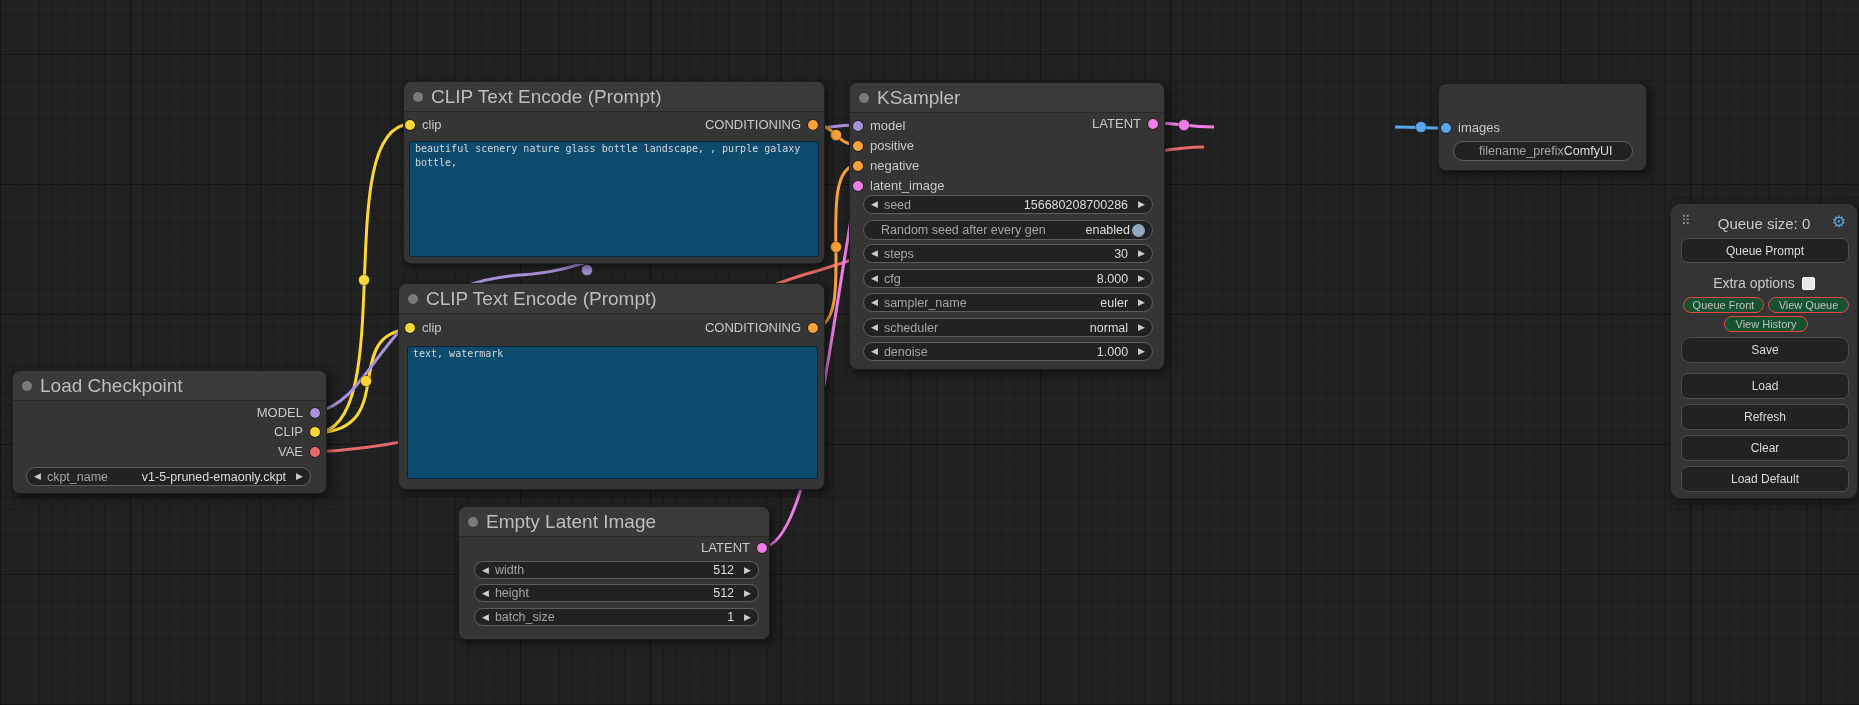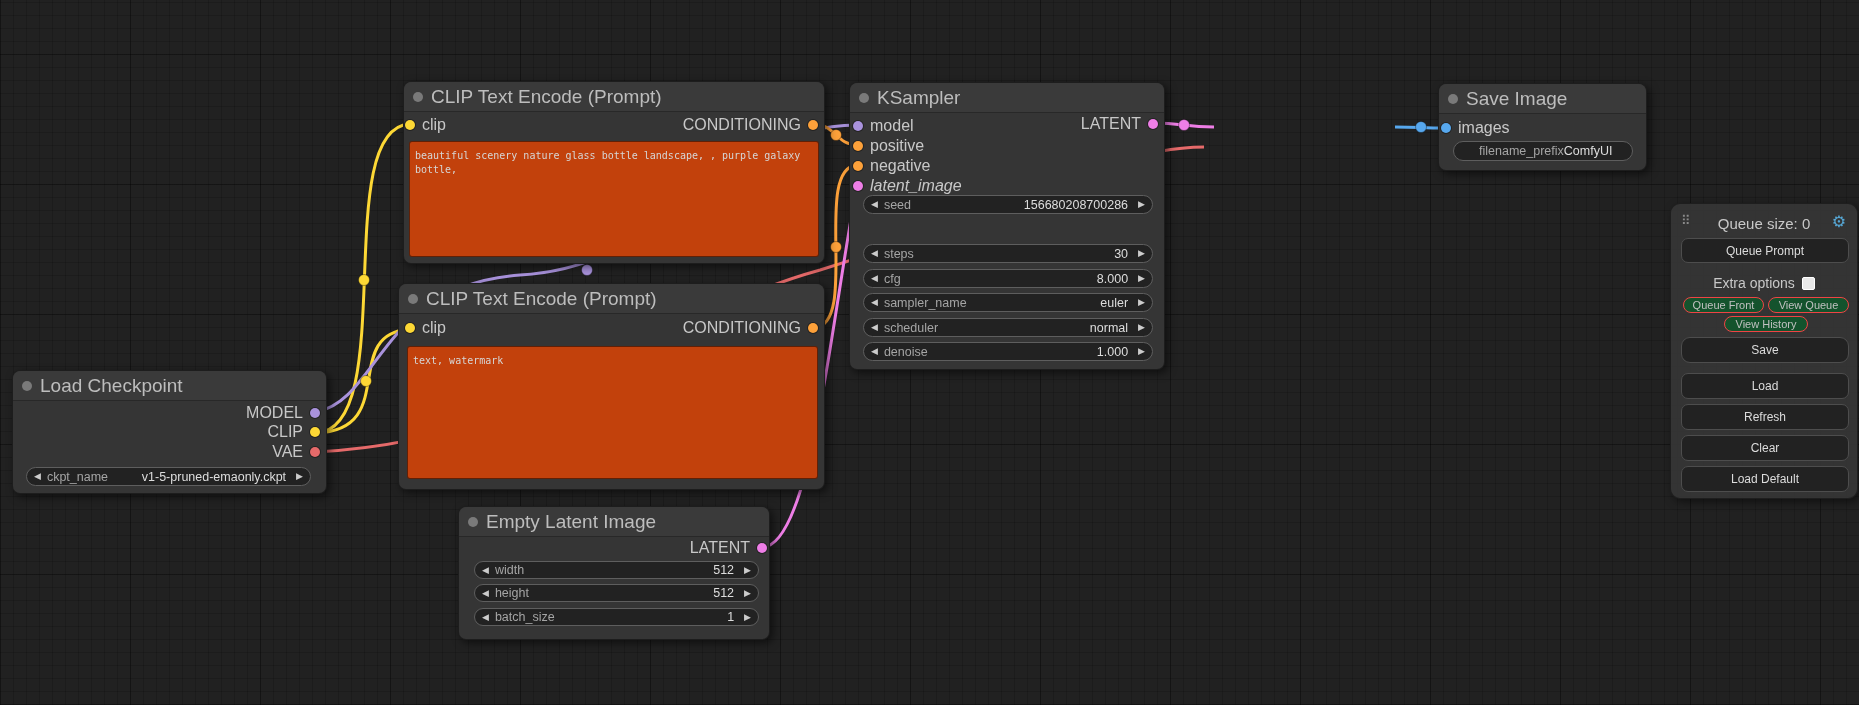--- a/index.html
+++ b/index.html
@@ -35,41 +35,41 @@
     line-height: 30px;
     font-size: 19px; color: #bdbdbd;
     padding-left: 27px;
     white-space: nowrap; overflow: hidden;
   }
   .title-dot {
     position: absolute; left: 9px; top: 10px;
     width: 10px; height: 10px; border-radius: 50%;
     background: #7a7a7a;
   }
-  .slot { position: absolute; height: 18px; line-height: 18px; font-size: 16px; color: #c8c8c8; white-space: nowrap; }
+  .slot { position: absolute; height: 18px; line-height: 18px; font-size: 13px; color: #c8c8c8; white-space: nowrap; }
   .slot .dot {
     position: absolute; top: 4px; width: 10px; height: 10px; border-radius: 50%;
     box-shadow: 0 0 0 1px rgba(0,0,0,0.35);
   }
   .slot.in  { padding-left: 17px; }
   .slot.in .dot  { left: 0; }
   .slot.out { padding-right: 17px; text-align: right; }
   .slot.out .dot { right: 0; }
   .c-model { background: #a992dc; }
   .c-clip  { background: #fdd835; }
   .c-vae   { background: #e66a6a; }
   .c-cond  { background: #fda13a; }
   .c-latent{ background: #ee7ee6; }
   .c-image { background: #57a8ee; }
   .prompt-box {
     position: absolute;
-    background: #c2410c; border: 1px solid rgba(0,0,0,0.5); border-radius: 3px;
+    background: #0c4a6e; border: 1px solid rgba(0,0,0,0.5); border-radius: 3px;
     font-family: "DejaVu Sans Mono", monospace;
     font-size: 10px; line-height: 13.5px; color: #d6d6d6;
-    padding: 7px 5px; overflow: hidden;
+    padding: 0 5px; overflow: hidden;
   }
   .prompt-box div { white-space: nowrap; }
   .pill {
     position: absolute;
     background: #222222; border: 1px solid #5e5e5e; border-radius: 10px;
     display: flex; align-items: center;
     font-size: 12.5px; color: #aaaaaa;
     padding: 0 7px; overflow: hidden; white-space: nowrap;
   }
   .pill .arrow { font-size: 9px; color: #cccccc; line-height: 1; }
@@ -216,35 +216,40 @@
       <span>model</span>
     </div>
     <div class="slot in" style="top:54px; left:3px;">
       <span class="dot c-cond"></span>
       <span>positive</span>
     </div>
     <div class="slot in" style="top:74px; left:3px;">
       <span class="dot c-cond"></span>
       <span>negative</span>
     </div>
-    <div class="slot in" style="top:94px; left:3px;font-style:italic;">
+    <div class="slot in" style="top:94px; left:3px;">
       <span class="dot c-latent"></span>
       <span>latent_image</span>
     </div>
     <div class="slot out" style="top:32px; right:6px;">
       <span>LATENT</span>
       <span class="dot c-latent"></span>
     </div>
 
     <div class="pill" style="left:13px; top:112px; width:290px; height:19px;">
       <span class="arrow">◀</span>
       <span class="w-label">seed</span>
       <span class="w-value">156680208700286</span>
       <span class="arrow">▶</span>
     </div>
+    <div class="pill" style="left:13px; top:137px; width:290px; height:20px;">
+      <span class="w-label" style="margin-left:10px">Random seed after every gen</span>
+      <span class="w-value no-arrow">enabled</span>
+      <span class="toggle-dot"></span>
+    </div>
     <div class="pill" style="left:13px; top:161px; width:290px; height:19px;">
       <span class="arrow">◀</span>
       <span class="w-label">steps</span>
       <span class="w-value">30</span>
       <span class="arrow">▶</span>
     </div>
     <div class="pill" style="left:13px; top:186px; width:290px; height:19px;">
       <span class="arrow">◀</span>
       <span class="w-label">cfg</span>
       <span class="w-value">8.000</span>
@@ -265,24 +270,20 @@
     <div class="pill" style="left:13px; top:259px; width:290px; height:19px;">
       <span class="arrow">◀</span>
       <span class="w-label">denoise</span>
       <span class="w-value">1.000</span>
       <span class="arrow">▶</span>
     </div>
   </div>
 
 
   <div class="node" style="left:1438px; top:83px; width:209px; height:88px;">
-    <div class="node-title">
-      <span class="title-dot"></span>
-      <span>Save Image</span>
-    </div>
     <div class="slot in" style="top:35px; left:2px;">
       <span class="dot c-image"></span>
       <span>images</span>
     </div>
     <div class="pill" style="left:14px; top:57px; width:180px; height:20px;">
       <span class="w-label" style="margin-left:18px">filename_prefix</span>
       <span class="w-value no-arrow" style="margin-right:14px">ComfyUI</span>
     </div>
   </div>
 

